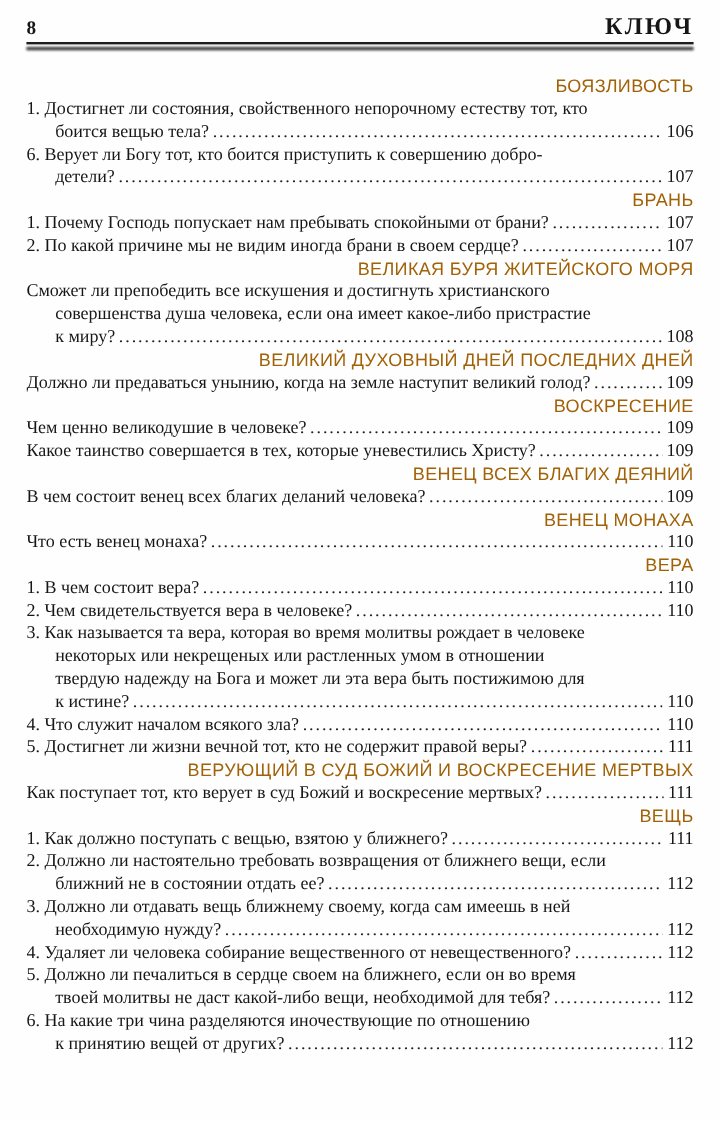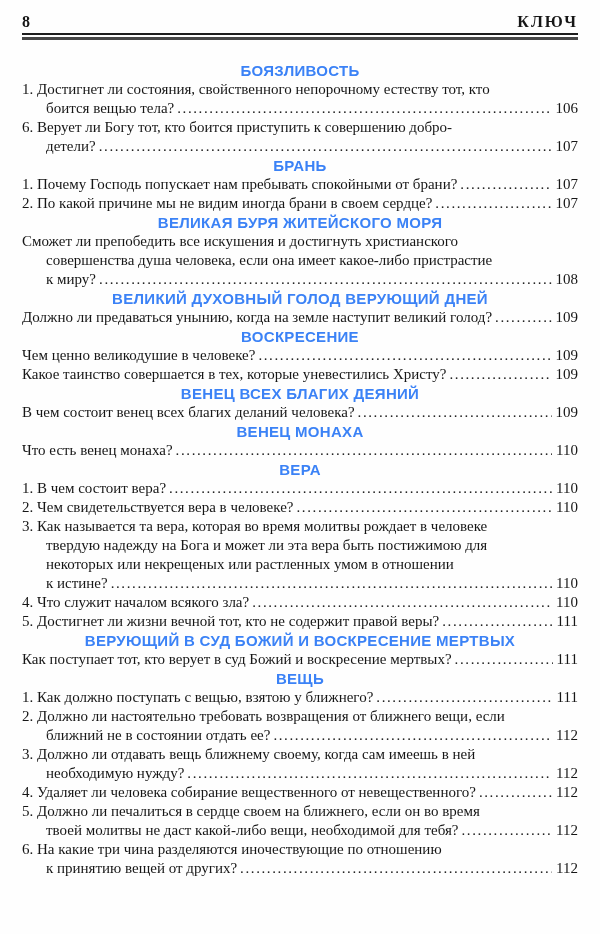--- a/index.html
+++ b/index.html
@@ -26,21 +26,21 @@
     font-size: 16px;
     line-height: 18px;
     padding-bottom: 2px;
   }
   .folio {
     font-weight: bold;
     font-size: 16px;
   }
   .running-title {
     font-weight: bold;
-    font-size: 16px;
+    font-size: 20px;
     letter-spacing: 2px;
   }
   .rule-thin {
     height: 0;
     border-top: 2px solid #1d1d1d;
   }
   .rule-thick {
     margin-top: 2px;
     height: 3px;
     background: #474747;
@@ -48,25 +48,25 @@
   }
   
   .toc {
     margin-top: 21px;
     font-size: 15px;
     line-height: 19px;
   }
   .heading {
     font-family: "Liberation Sans", sans-serif;
     font-size: 15px;
-    font-weight: bold;
+    font-weight: normal;
     letter-spacing: 0.3px;
-    text-align: center;
+    text-align: right;
     line-height: 19px;
-    color: #3b82f6;
+    color: #a16207;
     white-space: nowrap;
   }
   .entry { margin: 0; }
   .line {
     line-height: 19px;
     white-space: nowrap;
     overflow: hidden;
   }
   .line.cont { padding-left: 24px; }
   .line.last {
@@ -139,21 +139,21 @@
       <div class="heading">ВЕЛИКАЯ БУРЯ ЖИТЕЙСКОГО МОРЯ</div>
       <div class="entry">
         <div class="line">Сможет ли препобедить все искушения и достигнуть христианского</div>
         <div class="line cont">совершенства душа человека, если она имеет какое-либо пристрастие</div>
         <div class="line cont last">
           <span class="txt">к миру?</span>
           <span class="leader">............................................................................................................................................................................................................................</span>
           <span class="pagenum">108</span>
         </div>
       </div>
-      <div class="heading">ВЕЛИКИЙ ДУХОВНЫЙ ГОЛОД ВЕРУЮЩИЙ ДНЕЙ</div>
+      <div class="heading">ВЕЛИКИЙ ДУХОВНЫЙ ДНЕЙ ПОСЛЕДНИХ ДНЕЙ</div>
       <div class="entry">
         <div class="line last">
           <span class="txt">Должно ли предаваться унынию, когда на земле наступит великий голод?</span>
           <span class="leader">............................................................................................................................................................................................................................</span>
           <span class="pagenum">109</span>
         </div>
       </div>
       <div class="heading">ВОСКРЕСЕНИЕ</div>
       <div class="entry">
         <div class="line last">
@@ -195,22 +195,22 @@
       </div>
       <div class="entry">
         <div class="line last">
           <span class="txt">2. Чем свидетельствуется вера в человеке?</span>
           <span class="leader">............................................................................................................................................................................................................................</span>
           <span class="pagenum">110</span>
         </div>
       </div>
       <div class="entry">
         <div class="line">3. Как называется та вера, которая во время молитвы рождает в человеке</div>
+        <div class="line cont">некоторых или некрещеных или растленных умом в отношении</div>
         <div class="line cont">твердую надежду на Бога и может ли эта вера быть постижимою для</div>
-        <div class="line cont">некоторых или некрещеных или растленных умом в отношении</div>
         <div class="line cont last">
           <span class="txt">к истине?</span>
           <span class="leader">............................................................................................................................................................................................................................</span>
           <span class="pagenum">110</span>
         </div>
       </div>
       <div class="entry">
         <div class="line last">
           <span class="txt">4. Что служит началом всякого зла?</span>
           <span class="leader">............................................................................................................................................................................................................................</span>

